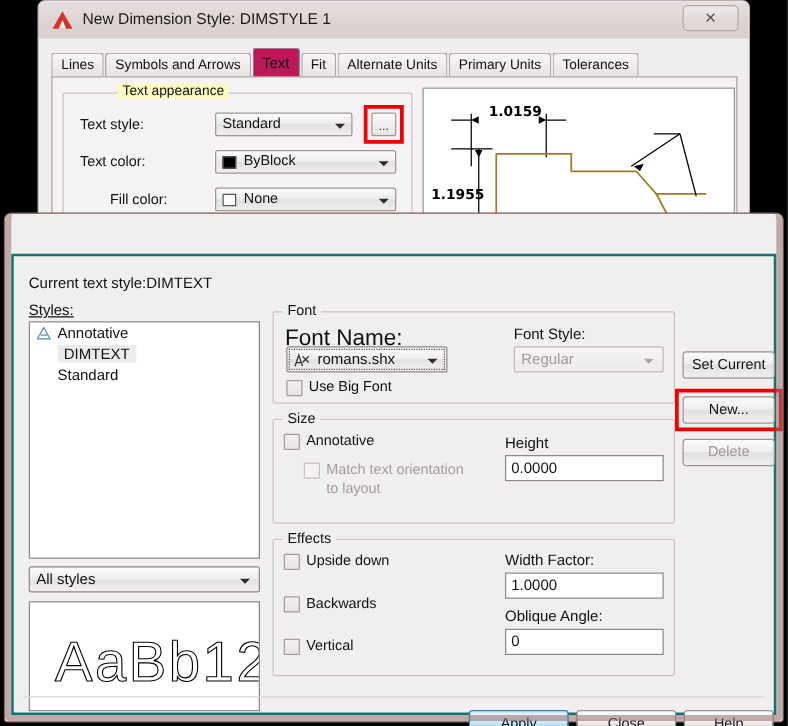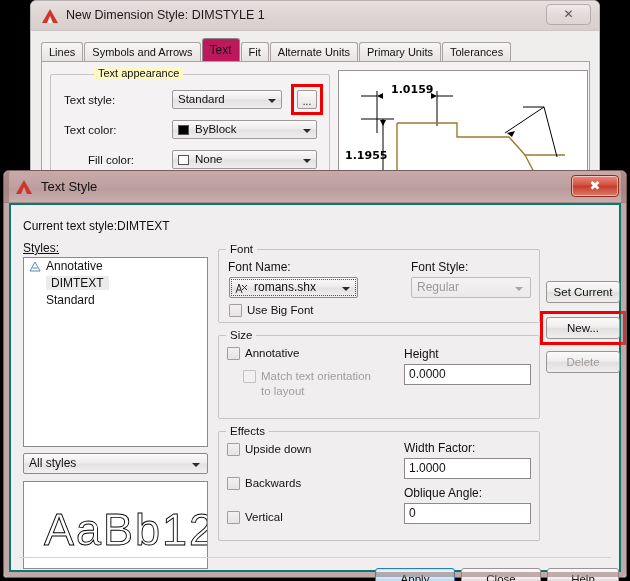--- a/index.html
+++ b/index.html
@@ -277,28 +277,20 @@
             <path d="M184 36 L205 36"></path>
             <path d="M205 36 L218 86"></path>
           </g>
           <path d="M168 62 l8 -2 l-3 6 z" fill="#000"></path>
         </svg>
       </div>
     </div>
   </div>
 
   <div class="dlg-front">
-    <div class="titlebar">
-      <span class="acad-logo" style="left:12px; top:9px;">
-        <span class="tri"></span>
-          <span class="notch" style="border-bottom-color:#c3a4a4;"></span>
-      </span>
-      <span class="title-text">Text Style</span>
-      <div class="closebtn-active">✖</div>
-    </div>
 
     <div class="body">
 
       <span class="lbl" style="left:12px; top:14px; font-size:12px;">Current text style:</span>
       <span class="lbl" style="left:106px; top:14px; font-size:12px;">DIMTEXT</span>
 
       <span class="lbl" style="left:12px; top:36px; font-size:12px;text-decoration:underline;">Styles:</span>
       <div class="listbox" style="left:12px; top:52px; width:185px; height:190px;">
         <div class="list-item">
           <svg class="anno-icon" viewBox="0 0 12 11">
@@ -322,21 +314,21 @@
 
       <div class="sample-pane" style="left:12px; top:276px; width:185px; height:88px;">
         <svg width="185" height="88" viewBox="0 0 185 88">
           <text x="20" y="63" font-family="Liberation Sans, sans-serif" font-size="45" fill="none" stroke="#000" stroke-width="0.9" letter-spacing="2">AaBb12</text>
         </svg>
       </div>
 
       <div class="gbox" style="left:207px; top:44px; width:322px; height:74px;">
         <span class="glabel2">Font</span>
       </div>
-      <span class="lbl" style="left:217px; top:55px; font-size:12px;">Font Name:</span>
+      <span class="lbl" style="left:217px; top:55px; font-size:18px;">Font Name:</span>
       <div class="combo2 focus" style="left:218px; top:72px; width:129px;">
         <svg class="shxicon" viewBox="0 0 16 14">
           <path d="M2 12 L5 3 L8 12 M3 9 H7" fill="none" stroke="#333" stroke-width="1"></path>
           <path d="M8 4 L13 9 M13 4 L8 9" fill="none" stroke="#333" stroke-width="1"></path>
         </svg>
         <span class="ctext indent">romans.shx</span>
         <span class="arrow"></span>
       </div>
       <span class="lbl" style="left:400px; top:55px; font-size:12px;">Font Style:</span>
       <div class="combo2 disabled" style="left:400px; top:72px; width:120px;">

